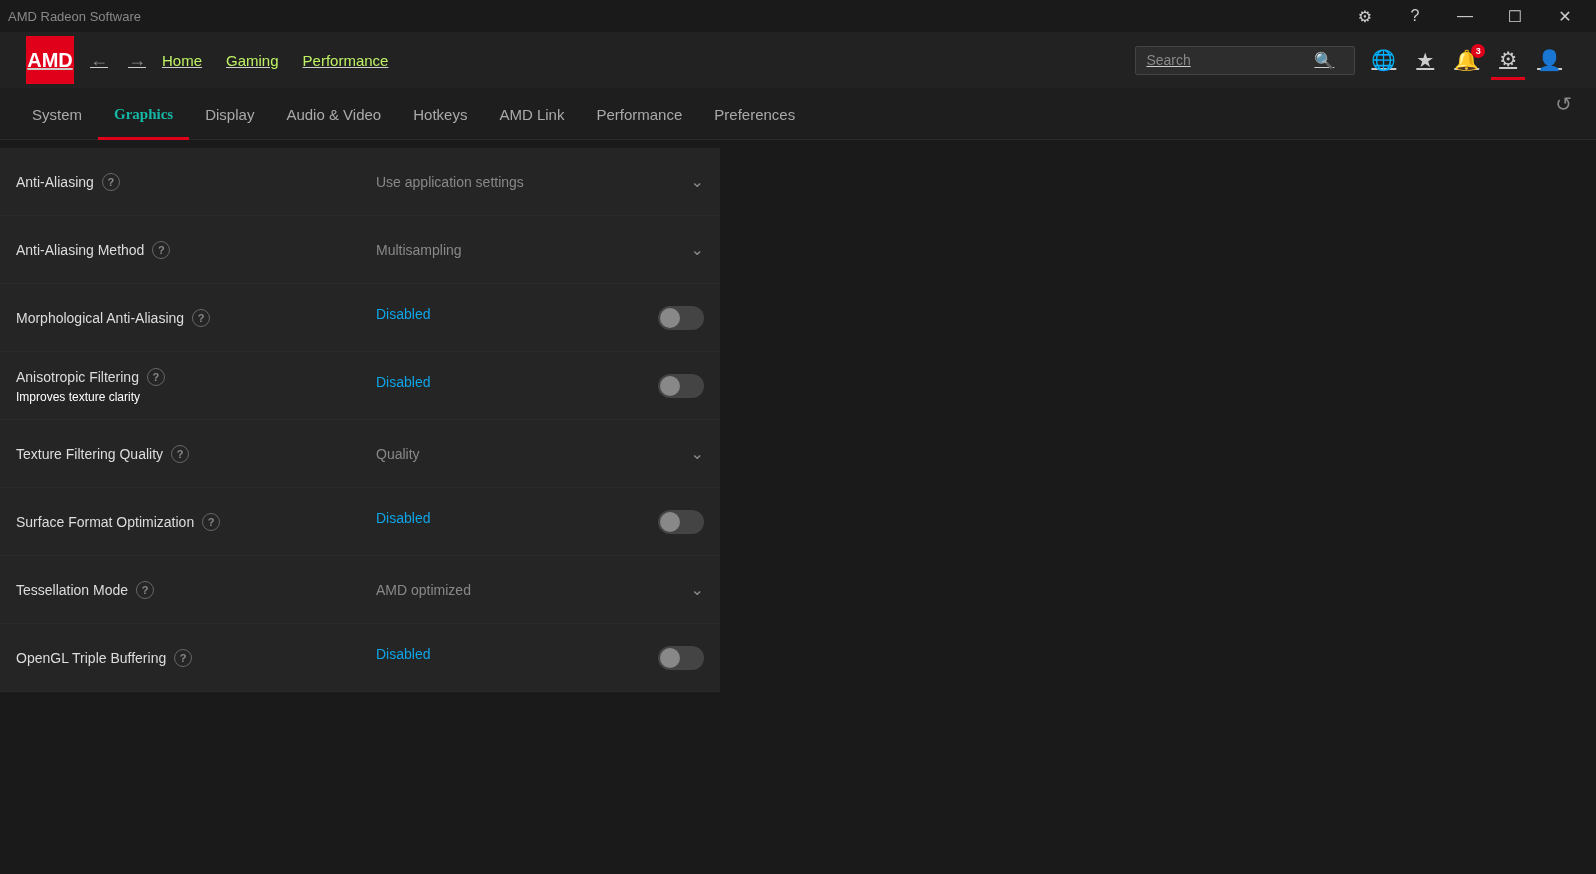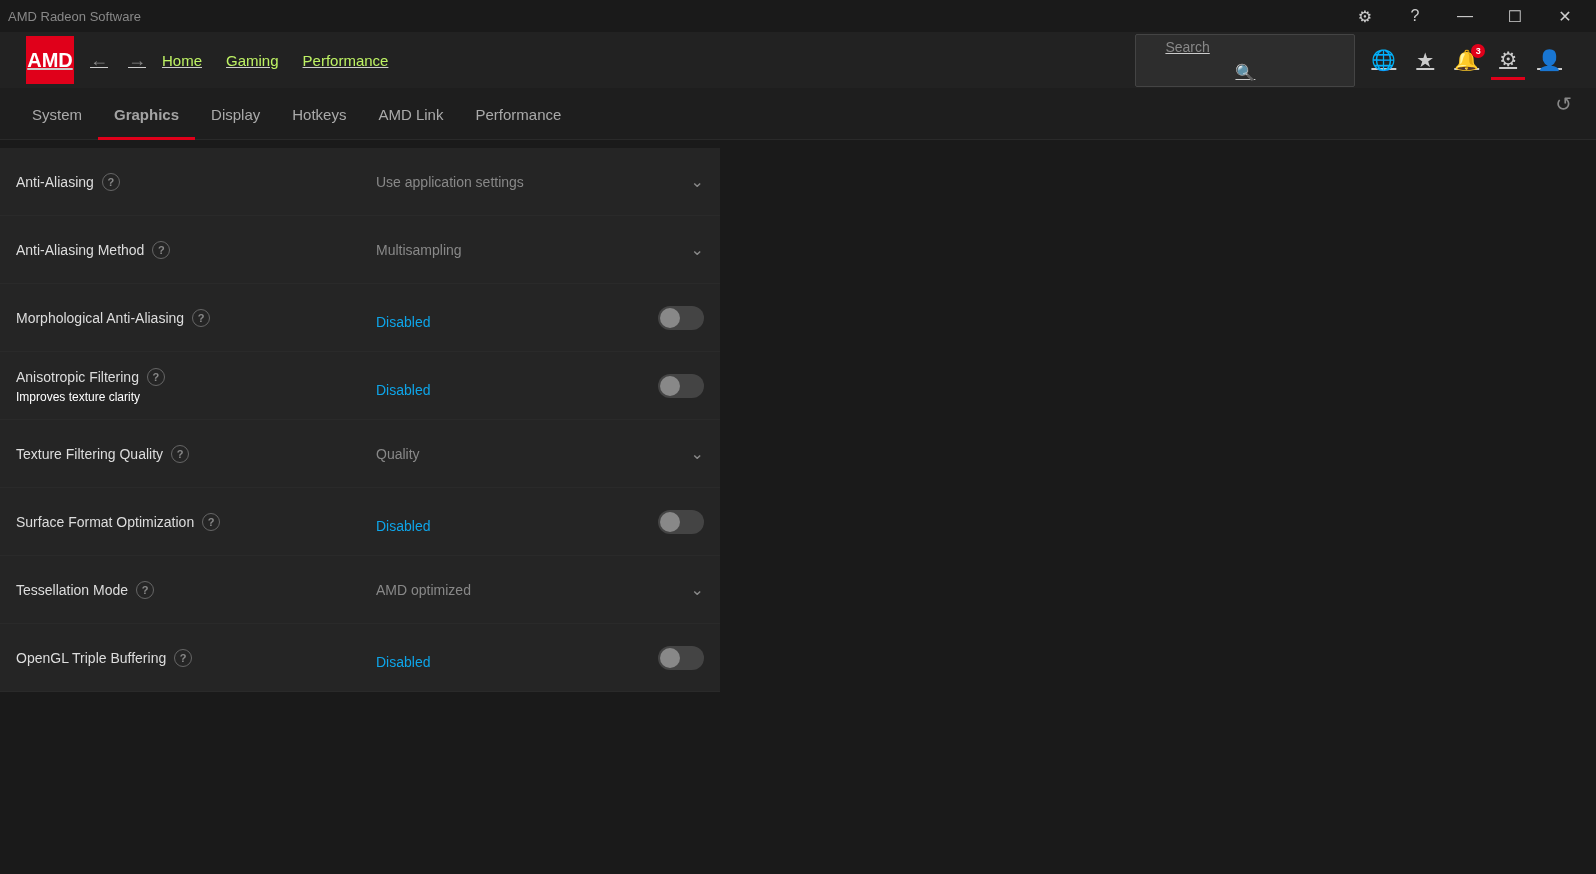--- a/index.html
+++ b/index.html
@@ -88,21 +88,20 @@
     }
     .search-box {
       display: flex;
       align-items: center;
       background: #2d2d2d;
       border: 1px solid #444;
       border-radius: 2px;
       padding: 4px 10px;
       gap: 8px;
       width: 220px;
-      flex-direction: column;
     }
     .search-input {
       background: transparent;
       border: none;
       color: #ccc;
       font-size: 14px;
       outline: none;
       width: 160px;
     }
     .search-input::placeholder { color: #888; }
@@ -155,22 +154,23 @@
       cursor: pointer;
       padding: 0 16px;
       height: 52px;
       display: flex;
       align-items: center;
       border: none;
       background: transparent;
       position: relative;
     }
     .tab.active {
-      color: #a3a3a3;
+      color: #14b8a6;
       font-weight: 600;
+      font-family: Liberation Serif, serif;
     }
     .tab.active::after {
       content: '';
       position: absolute;
       bottom: 0;
       left: 0;
       right: 0;
       height: 3px;
       background: #e0001a;
     }
@@ -235,21 +235,21 @@
       color: #888;
       font-size: 11px;
       font-weight: bold;
       flex-shrink: 0;
       cursor: pointer;
     }
     .setting-control-col {
       flex: 1;
       padding: 12px 16px;
       display: flex;
-      align-items: flex-end;
+      align-items: flex-start;
       gap: 12px;
     }
     .setting-value {
       color: #0ea5e9;
       font-size: 14px;
       flex: 1;
     }
 
     
     .dropdown-btn {
@@ -342,23 +342,25 @@
     </button>
     <button class="nav-icon-btn active-settings">⚙</button>
     <button class="nav-icon-btn">👤</button>
   </div>
 </div>
 
 <div class="tabs-bar">
   <button class="tab">System</button>
   <button class="tab active">Graphics</button>
   <button class="tab">Display</button>
+  <button class="tab">Audio &amp; Video</button>
   <button class="tab">Hotkeys</button>
   <button class="tab">AMD Link</button>
   <button class="tab">Performance</button>
+  <button class="tab">Preferences</button>
   <div class="tabs-spacer"></div>
   <button class="refresh-btn" title="Refresh">↺</button>
 </div>
 
 <div class="content">
   <div class="settings-panel">
 
     <div class="setting-row">
       <div class="setting-label-col">
         <div class="setting-label">

